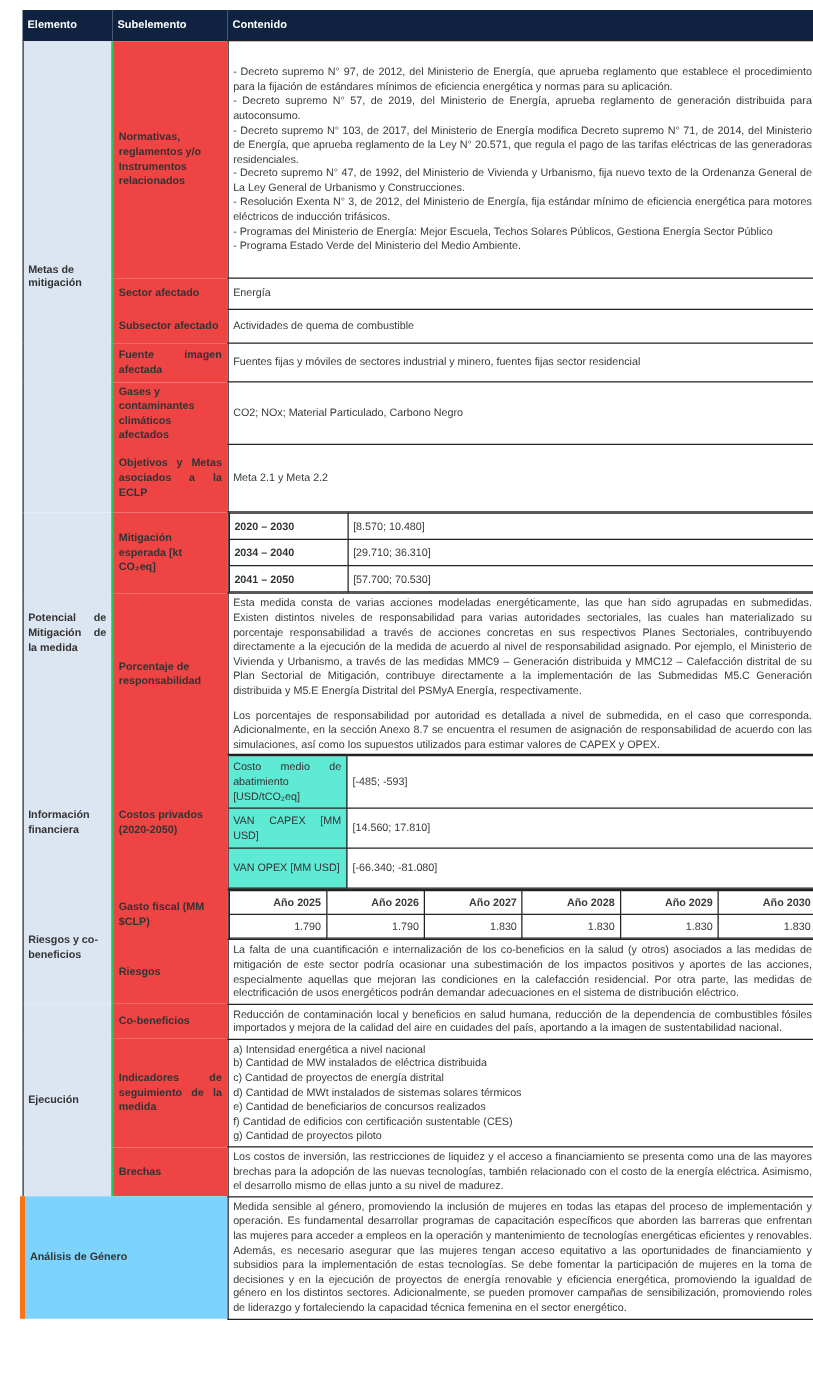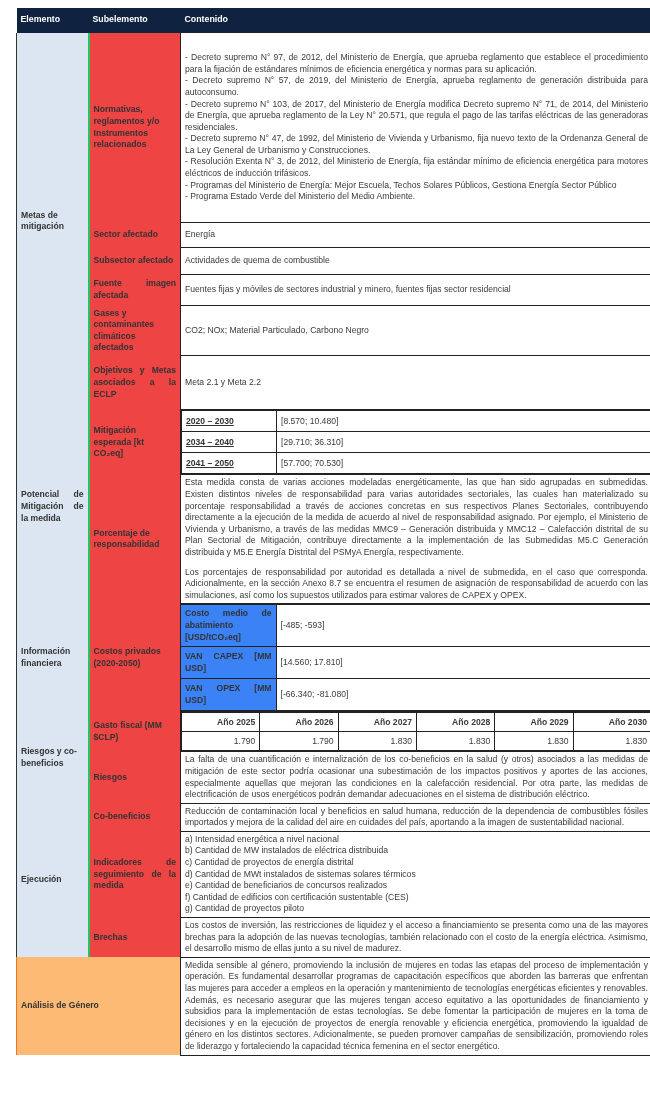--- a/index.html
+++ b/index.html
@@ -7,25 +7,25 @@
   .wrap { position: absolute; left: 16px; top: 8px; width: 636px; }
   table.main { border-collapse: collapse; width: 636px; table-layout: fixed; font-size: 8.6px; line-height: 11.6px; }
   table.main td, table.main th { vertical-align: middle; padding: 2px 4px; }
   th { background: #0f2240; color: #ffffff; text-align: left; font-weight: bold; height: 20px; font-size: 8.8px; }
   td.el { background: #dce6f2; font-weight: bold; color: #333; border-left: 1px solid #333; }
   td.sub { background: #ef4444; font-weight: bold; color: #333; border-left: 2px solid #22c55e; }
   td.content { background: #ffffff; border: 1px solid #222; text-align: justify; }
   td.content p { margin: 0; }
   .inner { border-collapse: collapse; width: 100%; table-layout: fixed; font-size: 8.6px; }
   .inner td { border: 1px solid #222; padding: 3px 4px; height: 16px; }
-  .inner td.lbl { font-weight: bold; color: #333; text-decoration: underline; }
-  .inner td.lblblue { background: #3b82f6; font-weight: bold; color: #333; border-left: none; }
+  .inner td.lbl { font-weight: bold; color: #333; }
+  .inner td.lblblue { background: #5eead4; font-weight: normal; color: #333; border-left: none; }
   .years td { text-align: right; height: 14px; }
   .years td.yh { font-weight: bold; }
-  .gen-label { background: #fdba74; font-weight: bold; color: #333; border-left: 1px solid #f97316; }
+  .gen-label { background: #7dd3fc; font-weight: bold; color: #333; border-left: 4px solid #f97316; }
   ul.plain { list-style: none; margin: 0; padding: 0; }
   ul.plain li { margin: 0; }
   .spacer { height: 8px; }
 </style>
 </head>
 <body>
 
 <div class="wrap">
 <table class="main">
   <colgroup>

